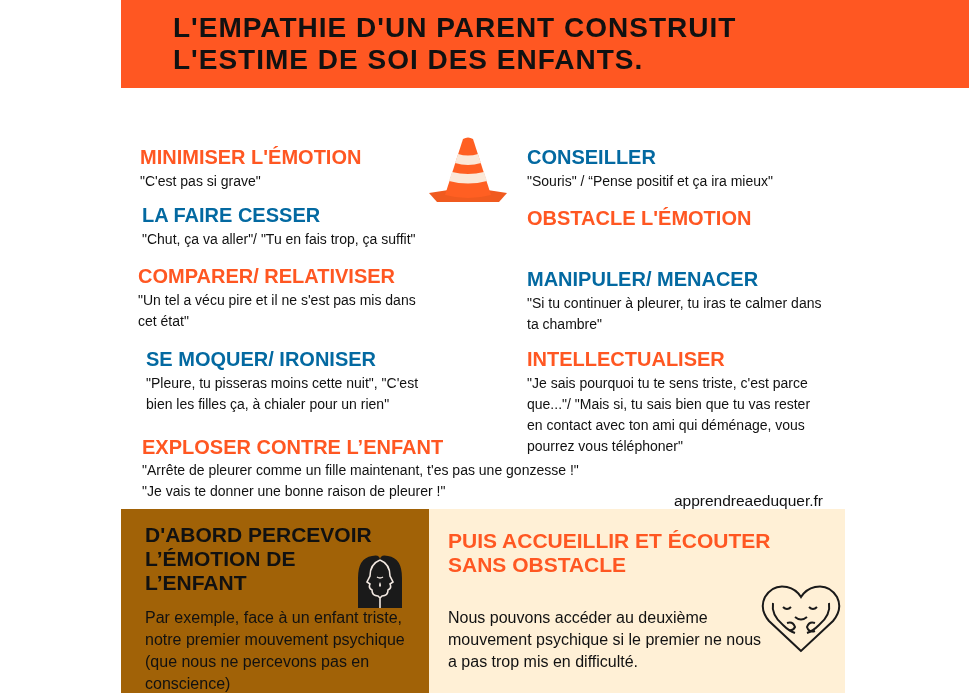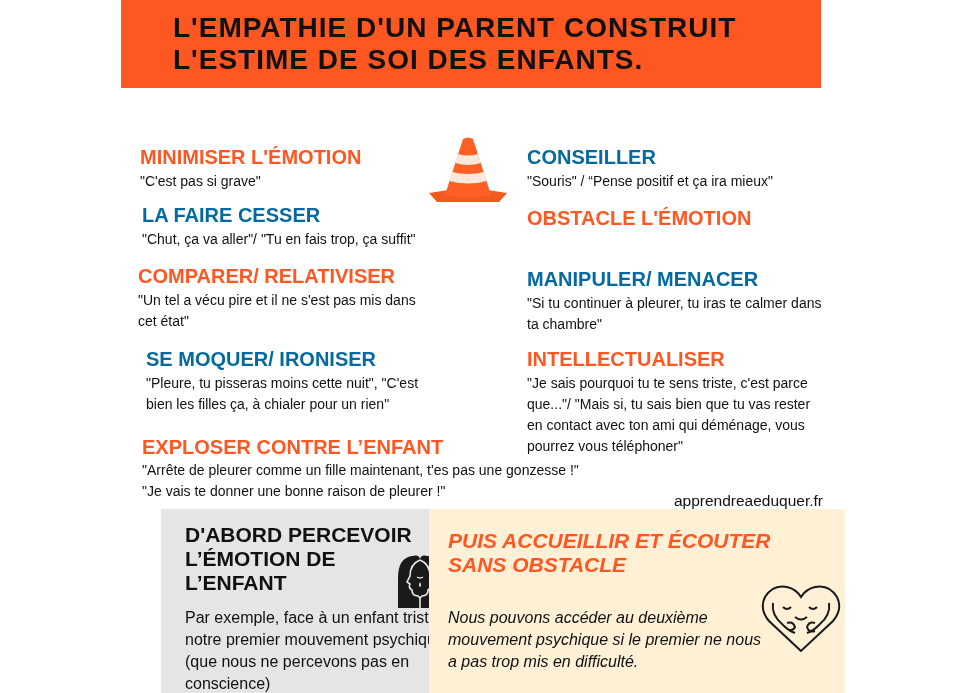--- a/index.html
+++ b/index.html
@@ -1,34 +1,34 @@
 <!DOCTYPE html>
 <html><head>
 <meta charset="utf-8">
 <style>
   html, body { margin:0; padding:0; }
   body { width:977px; height:693px; background:#ffffff; position:relative; overflow:hidden;
          font-family:"Liberation Sans", sans-serif; }
   .poster { position:absolute; left:121px; top:0; width:724px; height:693px; background:#fff; }
-  .header { position:absolute; left:0; top:0; width:700px; height:88px; background:#ff5722; }
+  .header { position:absolute; left:0; top:0; width:848px; height:88px; background:#ff5722; }
   .header-title { position:absolute; left:52px; top:12px; margin:0; font-size:28px; line-height:32px;
                   font-weight:bold; color:#111; letter-spacing:1px; }
   .subtitle-pill { position:absolute; left:38px; top:97px; width:632px; height:34px; background:#fbefe5;
                    border-radius:10px; }
   .subtitle { position:absolute; left:0; right:0; top:4px; text-align:center; font-size:21px; font-weight:bold;
               color:#ff5722; letter-spacing:0.6px; margin:0; }
   .item { position:absolute; }
   .item h3 { margin:0; font-size:20px; line-height:24px; font-weight:bold; }
   .item p { margin:2px 0 0 0; font-size:14px; line-height:21px; color:#111; }
   .orange { color:#ff5722; }
   .navy { color:#0369a1; }
   .cone { position:absolute; left:306px; top:135px; width:82px; height:70px; }
   .site { position:absolute; right:22px; top:492px; font-size:15.5px; color:#111; }
-  .panel-left { position:absolute; left:0; top:509px; width:308px; height:184px; background:#e5e5e5;margin-left:40px; }
-  .panel-right { position:absolute; left:308px; top:509px; width:416px; height:184px; background:#fff0d6;font-style:italic; }
+  .panel-left { position:absolute; left:0; top:509px; width:308px; height:184px; background:#a16207; }
+  .panel-right { position:absolute; left:308px; top:509px; width:416px; height:184px; background:#fff0d6; }
   .panel-left h2 { position:absolute; left:24px; top:14px; margin:0; font-size:21px; line-height:24px;
                    font-weight:bold; color:#111; }
   .panel-left p { position:absolute; left:24px; top:98px; margin:0; width:275px; font-size:16px; line-height:22px; color:#111; }
   .panel-right h2 { position:absolute; left:19px; top:20px; margin:0; font-size:21px; line-height:24px;
                     font-weight:bold; color:#ff5722; }
   .panel-right p { position:absolute; left:19px; top:98px; margin:0; width:320px; font-size:16px; line-height:22px; color:#111; }
   .faces-icon { position:absolute; left:231px; top:43px; width:56px; height:56px; }
   .heart-icon { position:absolute; left:330px; top:72px; width:84px; height:74px; }
 </style>
 </head>

